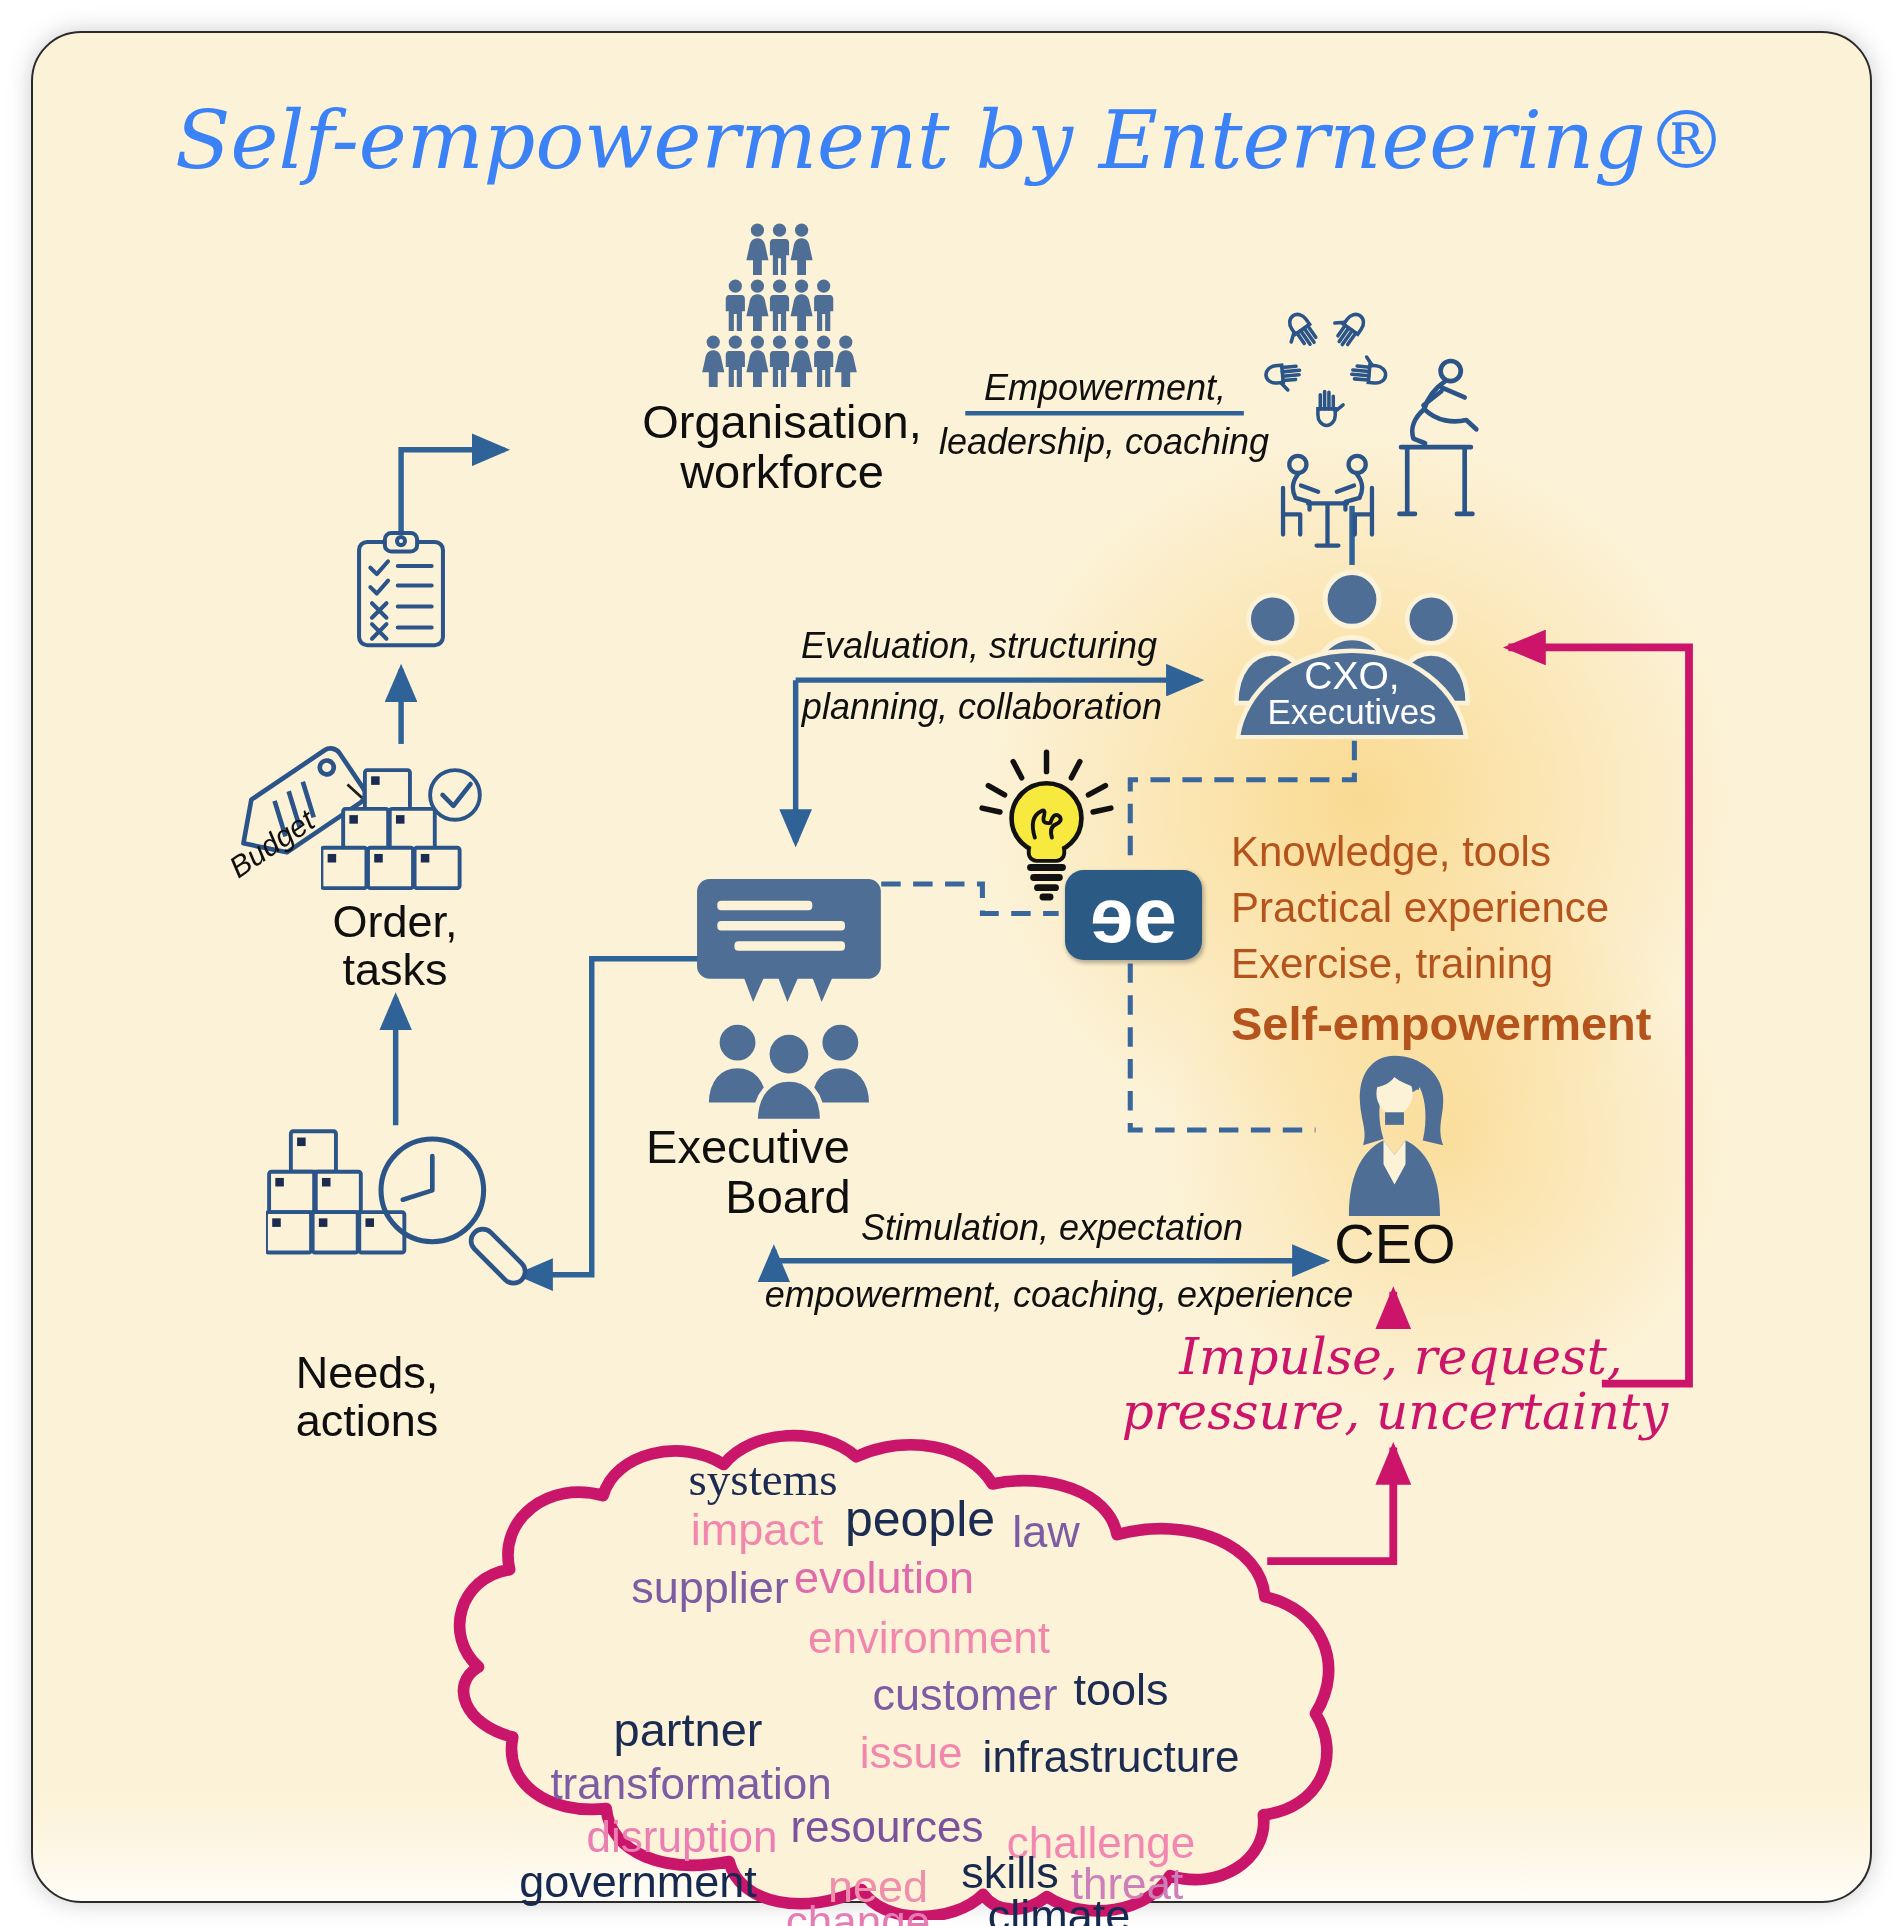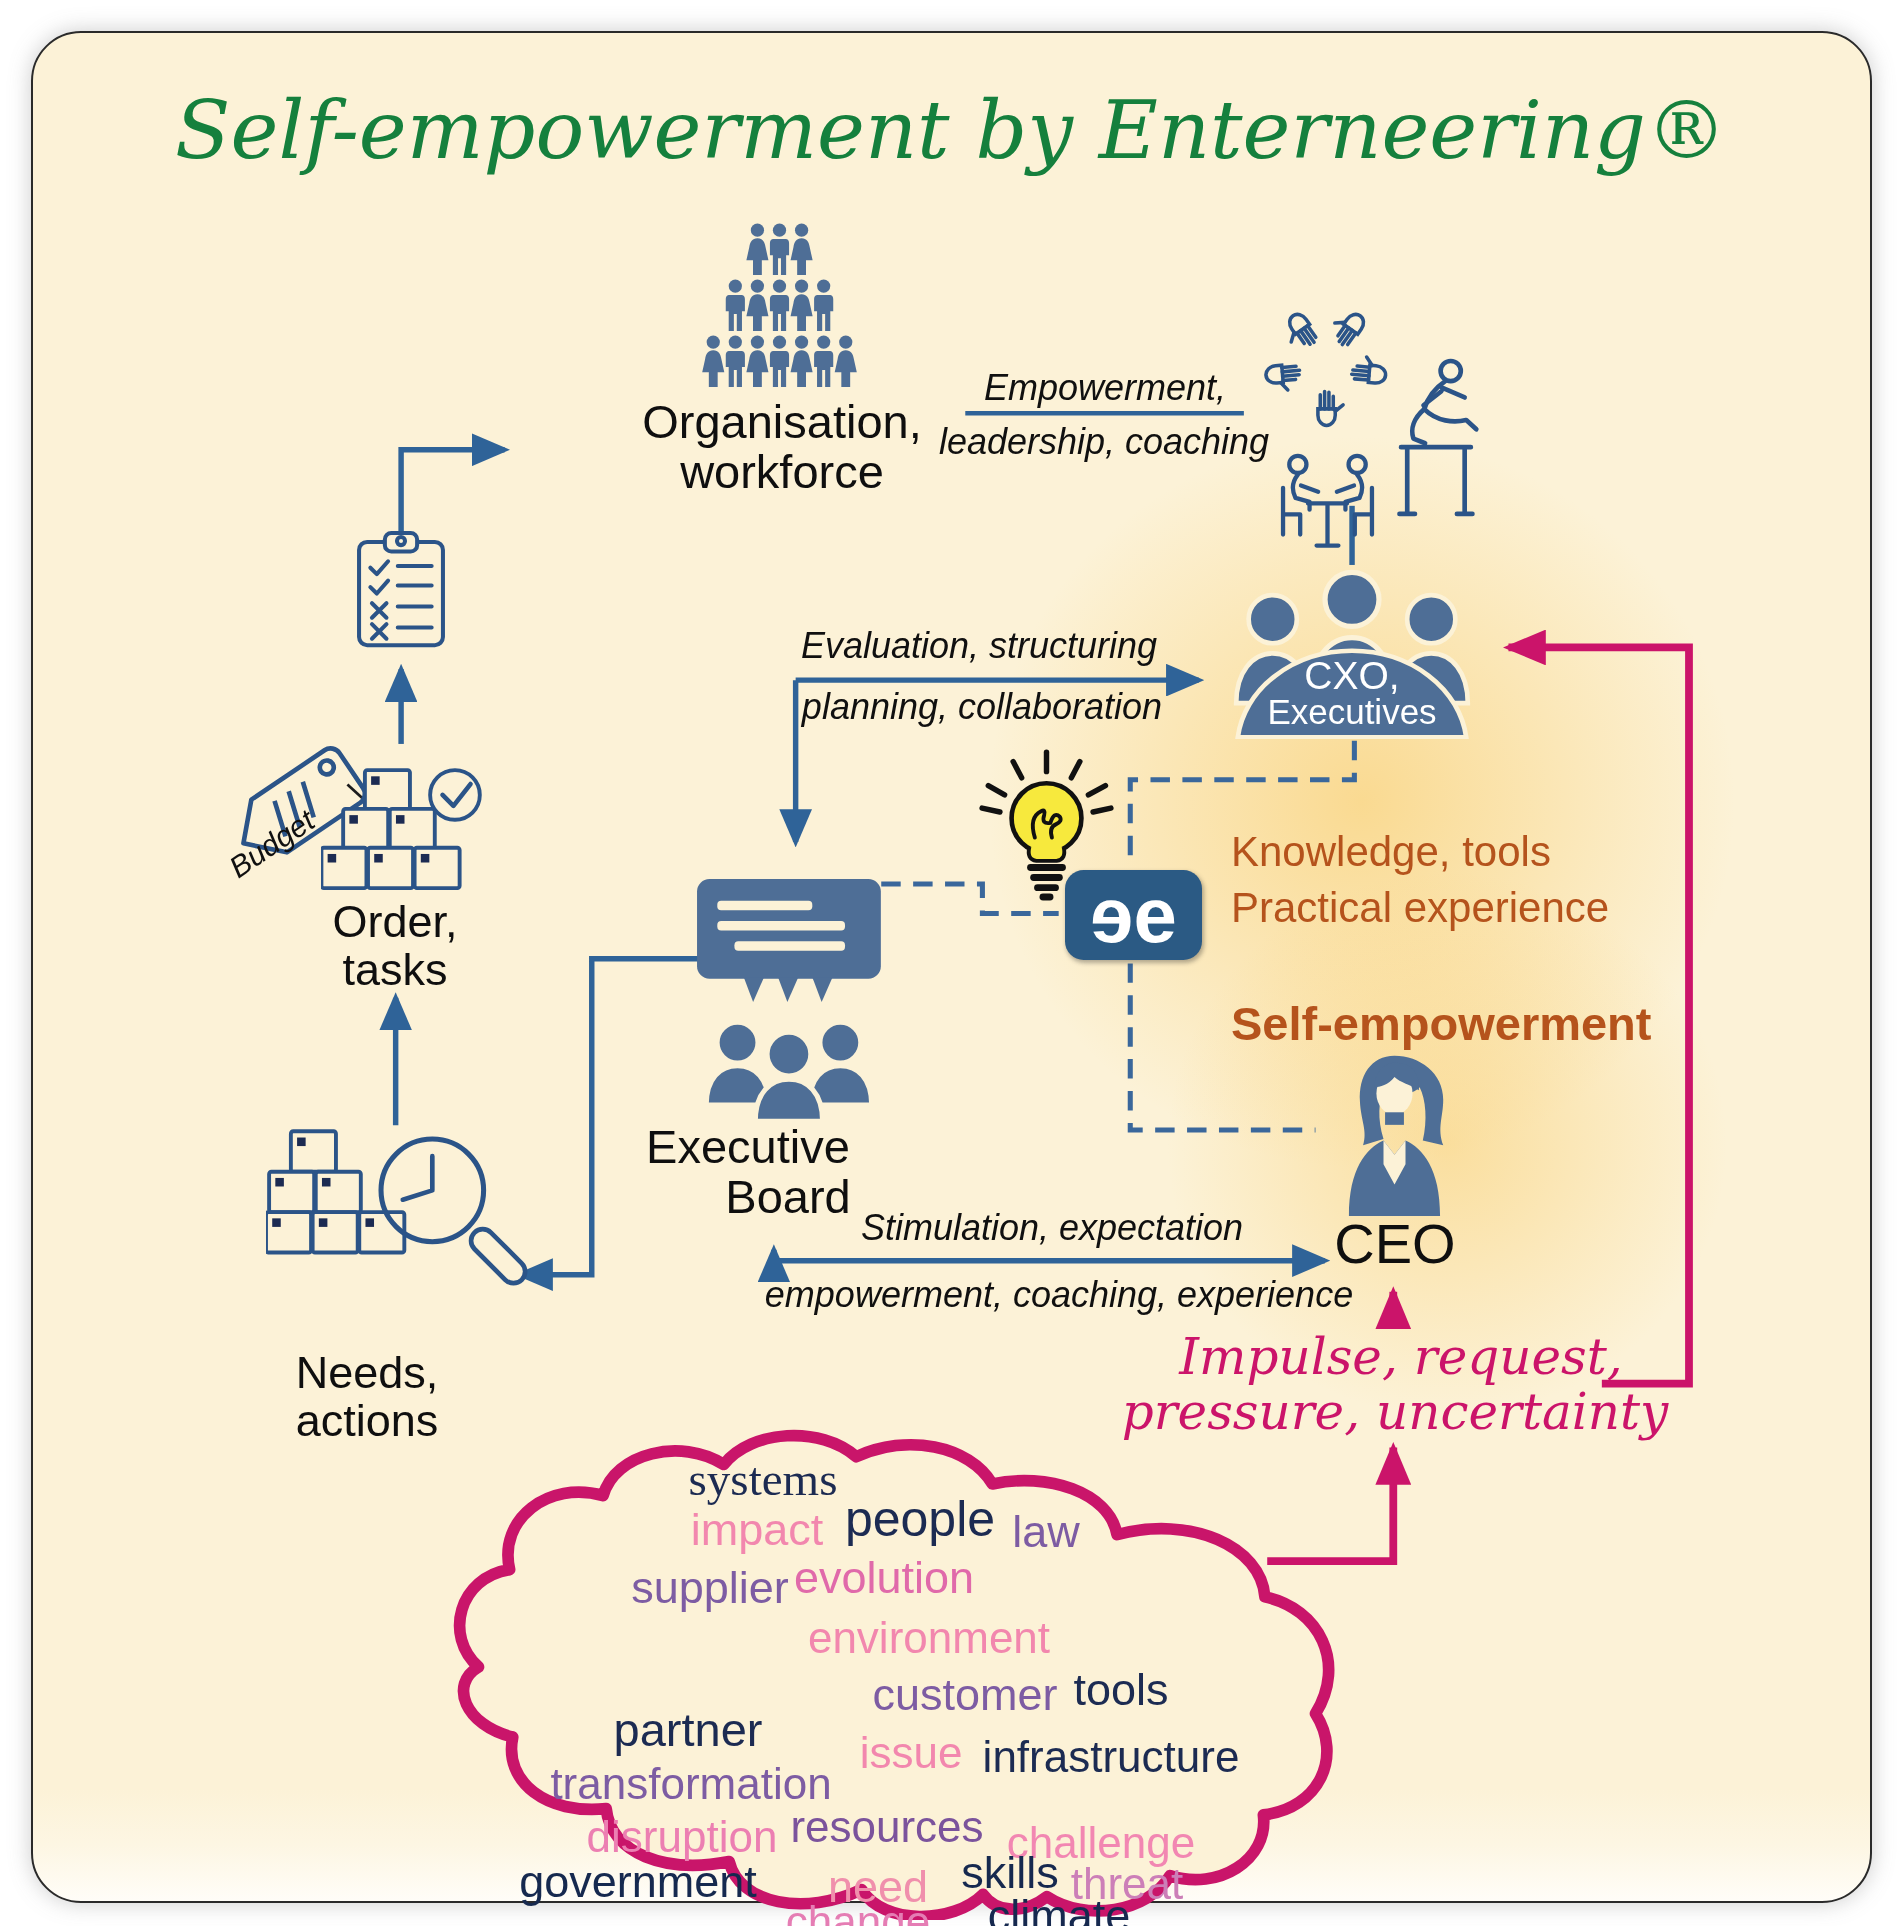--- a/index.html
+++ b/index.html
@@ -67,21 +67,21 @@
 
     <g stroke="#cb146a" stroke-width="10" fill="none">
       <path d="M 1628,2006 H 1790 V 1860" marker-end="url(#mp)"></path>
       <path d="M 1790,1700 V 1660" marker-end="url(#mp)"></path>
       <path d="M 2058,1778 H 2170 V 832 H 1938" marker-end="url(#mp)"></path>
     </g>
 
     <path d="M 446,1008 L 514,1070" stroke="#1c1c1c" stroke-width="3.5" fill="none"></path>
   </svg>
 
-  <div class="abs ctr hand" style="left:951px;top:130px;font-size:81px;color:#15803d;">Self-empowerment by Enterneering®</div>
+  <div class="abs ctr hand" style="left:951px;top:140px;font-size:81px;color:#3b82f6;">Self-empowerment by Enterneering®</div>
 
   <svg class="abs" style="left:700px;top:215px" width="159" height="182" viewBox="-8 0 216 234">
     <defs>
       <g id="pf">
           <circle cx="0" cy="-26" r="9"></circle>
           <path d="M0,-15 C7,-15 10,-10 11,-3 L15,15 H6 V35 H-6 V15 H-15 L-11,-3 C-10,-10 -7,-15 0,-15 Z"></path>
         </g>
       <g id="pm">
           <circle cx="0" cy="-26" r="9"></circle>
           <path d="M-9,-14 H9 C12,-14 13,-11 13,-8 V8 H9 V35 H2 V12 H-2 V35 H-9 V8 H-13 V-8 C-13,-11 -12,-14 -9,-14 Z"></path>
@@ -269,20 +269,21 @@
         <rect x="78" y="190" width="18" height="9" rx="4.5"></rect>
     </g>
   </svg>
   <div class="eelogo">
     <span class="mir">e</span>
       <span>e</span>
   </div>
 
   <div class="abs brown" style="left:1231px;top:828px;font-size:42px;">Knowledge, tools</div>
   <div class="abs brown" style="left:1231px;top:884px;font-size:42px;">Practical experience</div>
+  <div class="abs brown" style="left:1231px;top:940px;font-size:42px;">Exercise, training</div>
   <div class="abs brown" style="left:1231px;top:996px;font-size:47px;font-weight:600;">Self-empowerment</div>
 
   <svg class="abs" style="left:1339px;top:1051px" width="111" height="165" viewBox="0 0 140 210">
     <g fill="#4e6e96">
       <path d="M70,6 C40,6 24,32 26,64 C27,88 36,102 30,120 L56,112 C48,86 50,64 56,48 C70,58 94,56 102,46 C110,62 112,88 106,114 L132,120 C124,98 132,84 132,62 C132,28 102,6 70,6 Z"></path>
     </g>
     <ellipse cx="70" cy="54" rx="23" ry="27" fill="#fcf2d7"></ellipse>
     <path d="M44,46 C46,24 58,15 72,15 C92,15 103,30 101,50 C88,41 78,41 70,33 C62,43 52,46 44,46 Z" fill="#4e6e96"></path>
     <path d="M58,78 h24 v16 h-24 z" fill="#4e6e96"></path>
     <path d="M12,210 C12,150 34,124 56,114 L70,132 L84,114 C106,124 128,150 128,210 Z" fill="#4e6e96"></path>

